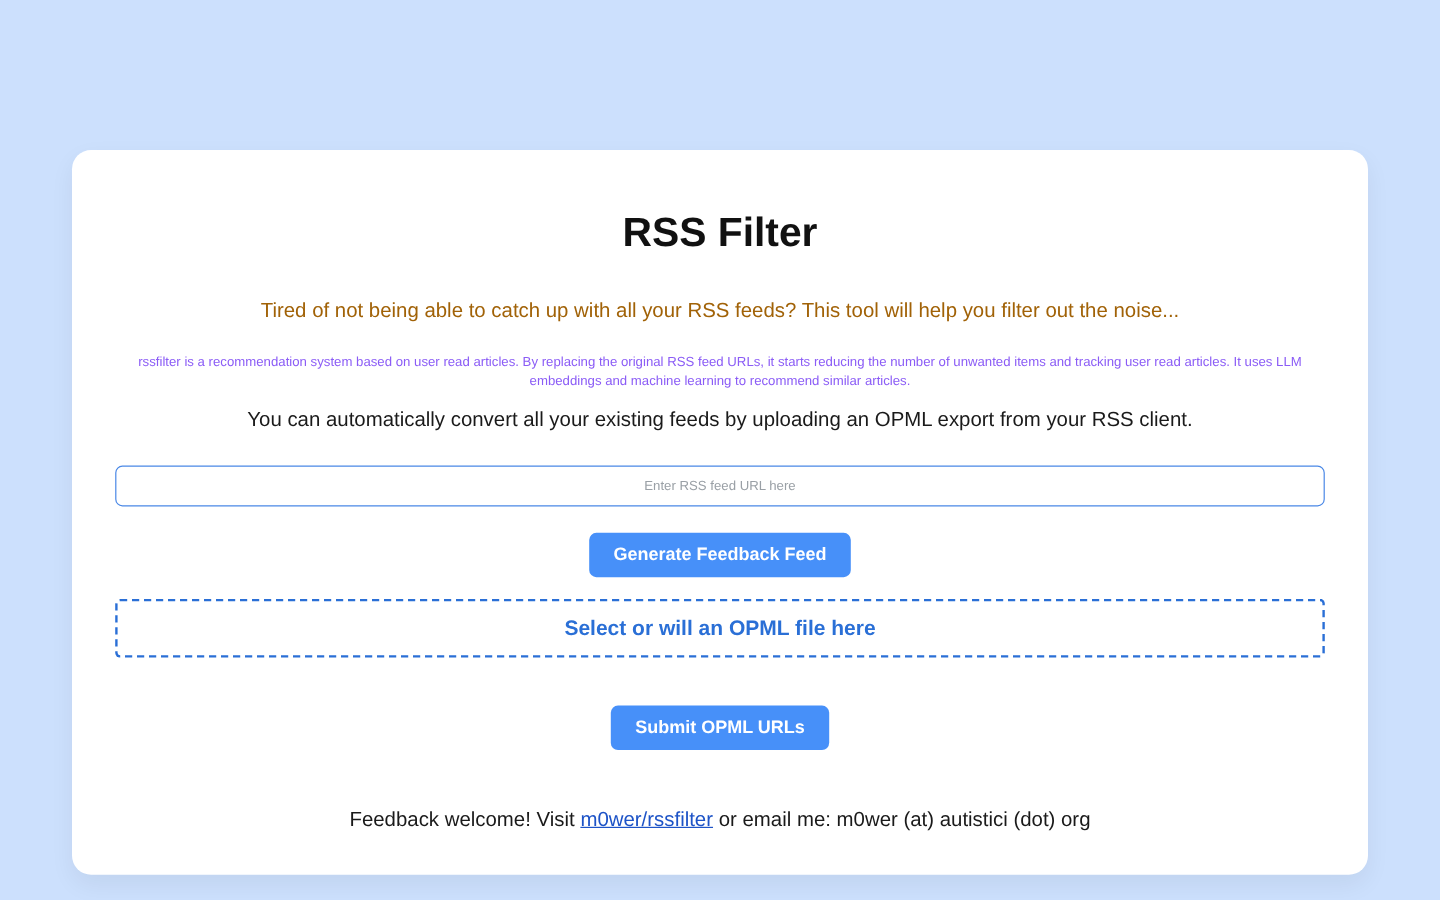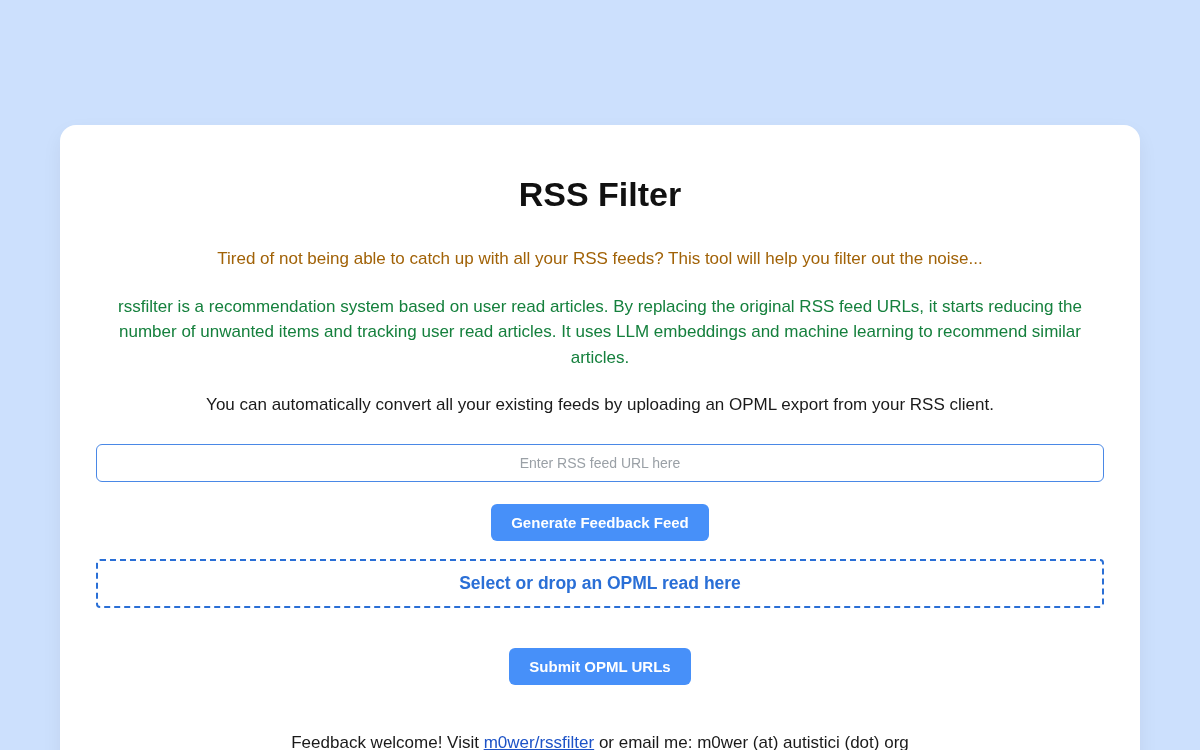--- a/index.html
+++ b/index.html
@@ -33,36 +33,36 @@
       color: #111;
       margin-bottom: 32px;
     }
     .intro {
       font-size: 17px;
       color: #a16207;
       margin-bottom: 22px;
       line-height: 1.5;
     }
     .desc {
-      font-size: 17px;
-      color: #15803d;
-      margin-bottom: 22px;
+      font-size: 11px;
+      color: #8b5cf6;
+      margin-bottom: 10px;
       line-height: 1.5;
       padding: 0 6px;
     }
     .desc2 {
       font-size: 17px;
       color: #1a1a1a;
       margin-bottom: 26px;
       line-height: 1.5;
     }
     .url-input {
       width: 100%;
       padding: 10px 12px;
-      font-size: 14px;
+      font-size: 11px;
       border: 1px solid #4a88e6;
       border-radius: 6px;
       outline: none;
       color: #333;
       margin-bottom: 22px;
     }
     .url-input::placeholder {
       color: #9aa0a6;
     }
     .btn {
@@ -107,21 +107,21 @@
 <div class="card">
   <h1 class="title">RSS Filter</h1>
   <p class="intro">Tired of not being able to catch up with all your RSS feeds? This tool will help you filter out the noise...</p>
   <p class="desc">rssfilter is a recommendation system based on user read articles. By replacing the original RSS feed URLs, it starts reducing the number of unwanted items and tracking user read articles. It uses LLM embeddings and machine learning to recommend similar articles.</p>
   <p class="desc2">You can automatically convert all your existing feeds by uploading an OPML export from your RSS client.</p>
   <input type="text" class="url-input" placeholder="Enter RSS feed URL here" style="">
   <div>
     <button class="btn generate">Generate Feedback Feed</button>
   </div>
   <div class="dropzone">
-    <span>Select or drop an OPML read here</span>
+    <span>Select or will an OPML file here</span>
   </div>
   <div>
     <button class="btn submit">Submit OPML URLs</button>
   </div>
   <p class="footer">
     <span>Feedback welcome! Visit </span><a href="#">m0wer/rssfilter</a><span> or email me: m0wer (at) autistici (dot) org</span>
   </p>
 </div>
 
 </body></html>

